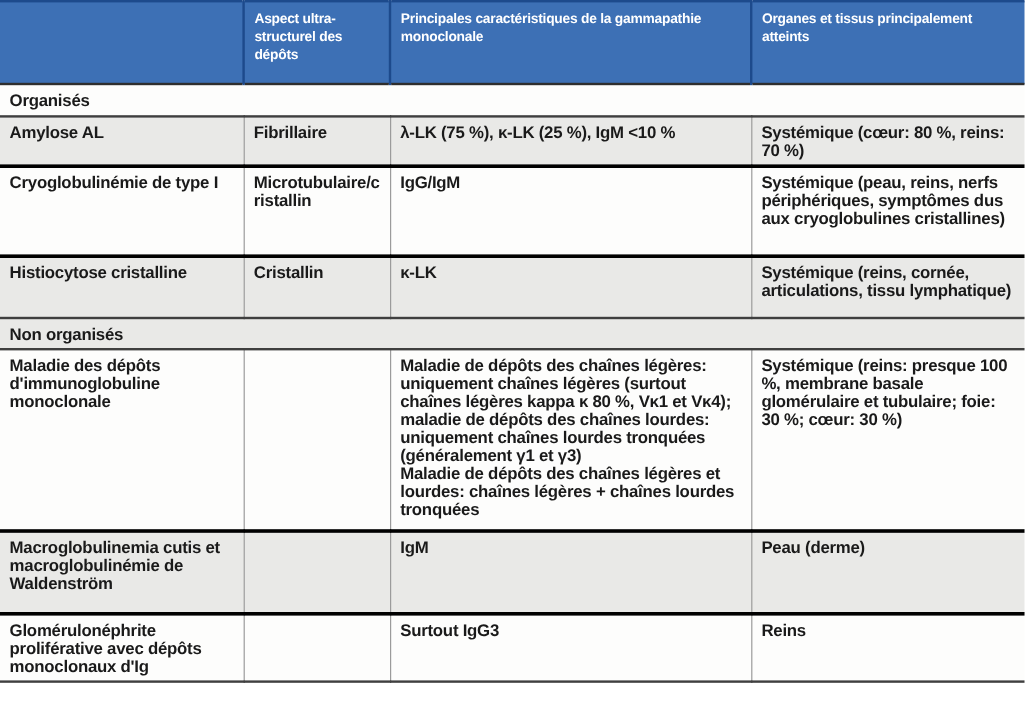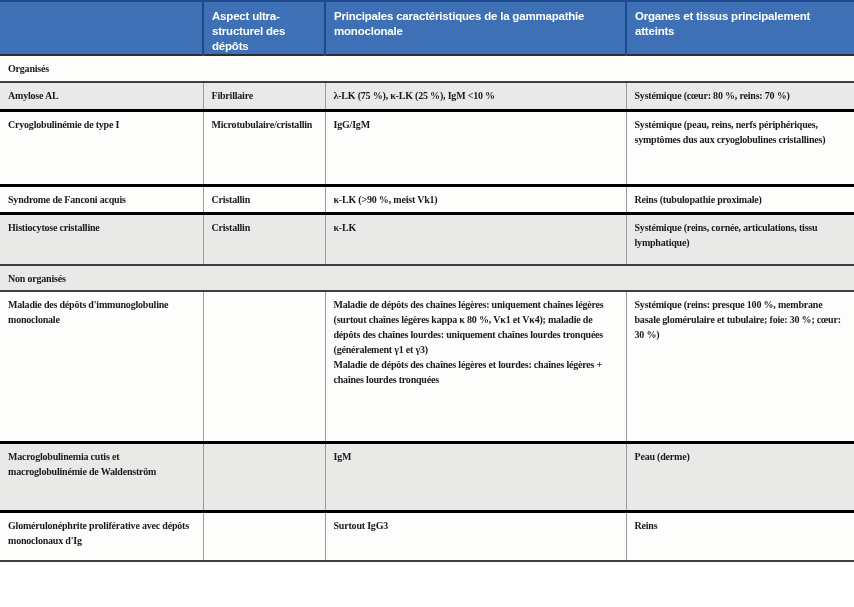--- a/index.html
+++ b/index.html
@@ -23,37 +23,36 @@
 
   thead th{
     background:#3d70b5;
     color:#ffffff;
     text-align:left;
     vertical-align:top;
     font-size:11.5px;
     font-weight:bold;
     letter-spacing:-0.2px;
     line-height:15px;
-    padding:7px 8px 0 8px;
+    padding:7px 8px 15px 8px;
     height:34px;
   }
   thead th + th{border-left:2px solid #1d4a8c;}
   thead tr{border-bottom:2px solid #2e2e2e;}
 
   tbody td{
     vertical-align:top;
-    font-size:10px;
+    font-size:14px;
     font-weight:bold;
     letter-spacing:-0.2px;
     color:#1a1a1a;
     line-height:15px;
     padding:5px 8px 4px 8px;
     overflow-wrap:break-word;
     word-break:break-word;
-    font-family:Liberation Serif, serif;
   }
   tbody tr{border-top:3px solid #000000;}
   tbody tr.white{background:#fdfdfc;}
   tbody tr.gray{background:#e9e9e7;}
   tbody tr.section{border-top:2px solid #3f3f3f;}
   tbody tr.after-section{border-top:2px solid #3f3f3f;}
   tbody tr:not(.section) td + td{border-left:1px solid #9b9b9b;}
   td.cell-2{white-space:pre-line;}
 
   
@@ -97,26 +96,20 @@
           <td class="cell-1">Fibrillaire</td>
           <td class="cell-2">λ-LK (75 %), κ-LK (25 %), IgM &lt;10 %</td>
           <td class="cell-3">Systémique (cœur: 80 %, reins: 70 %)</td>
         </tr>
         <tr class="row-2 white">
           <td class="cell-0">Cryoglobulinémie de type I</td>
           <td class="cell-1">Microtubulaire/cristallin</td>
           <td class="cell-2">IgG/IgM</td>
           <td class="cell-3">Systémique (peau, reins, nerfs périphériques, symptômes dus aux cryoglobulines cristallines)</td>
         </tr>
-        <tr class="row-4 white">
-          <td class="cell-0">Syndrome de Fanconi acquis</td>
-          <td class="cell-1">Cristallin</td>
-          <td class="cell-2">κ-LK (&gt;90 %, meist Vk1)</td>
-          <td class="cell-3">Reins (tubulopathie proximale)</td>
-        </tr>
         <tr class="row-5 gray">
           <td class="cell-0">Histiocytose cristalline</td>
           <td class="cell-1">Cristallin</td>
           <td class="cell-2">κ-LK</td>
           <td class="cell-3">Systémique (reins, cornée, articulations, tissu lymphatique)</td>
         </tr>
         <tr class="row-7 gray section">
           <td colspan="4" class="section-cell">Non organisés</td>
         </tr>
         <tr class="row-8 white after-section">

